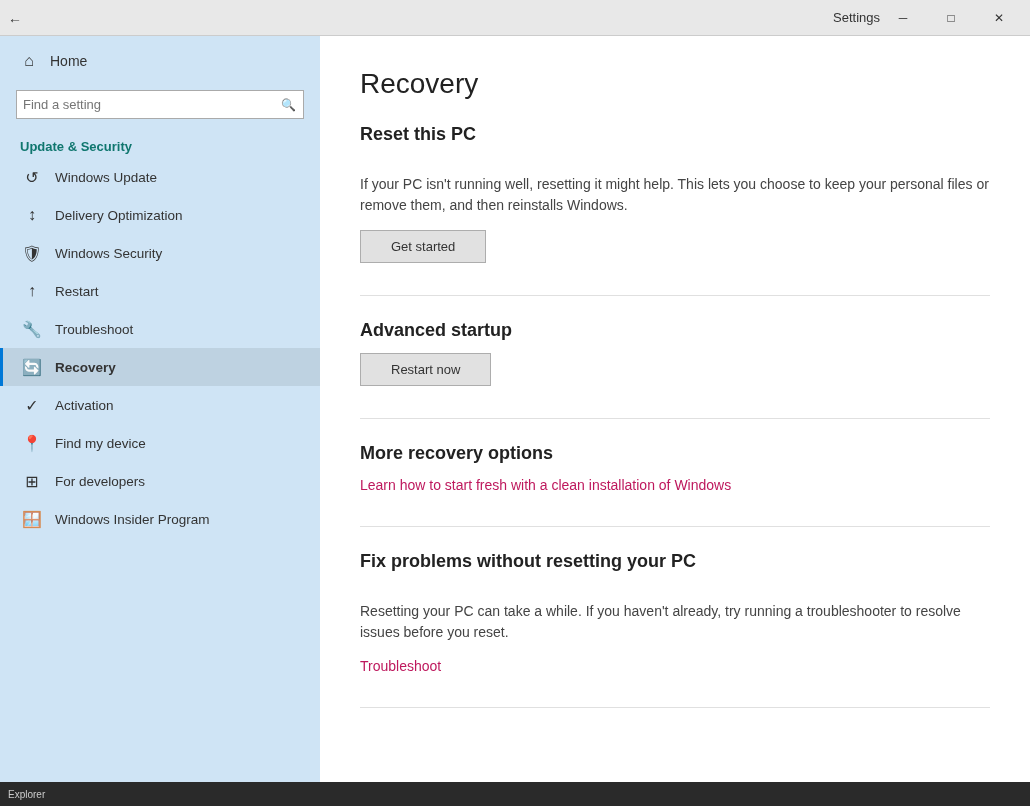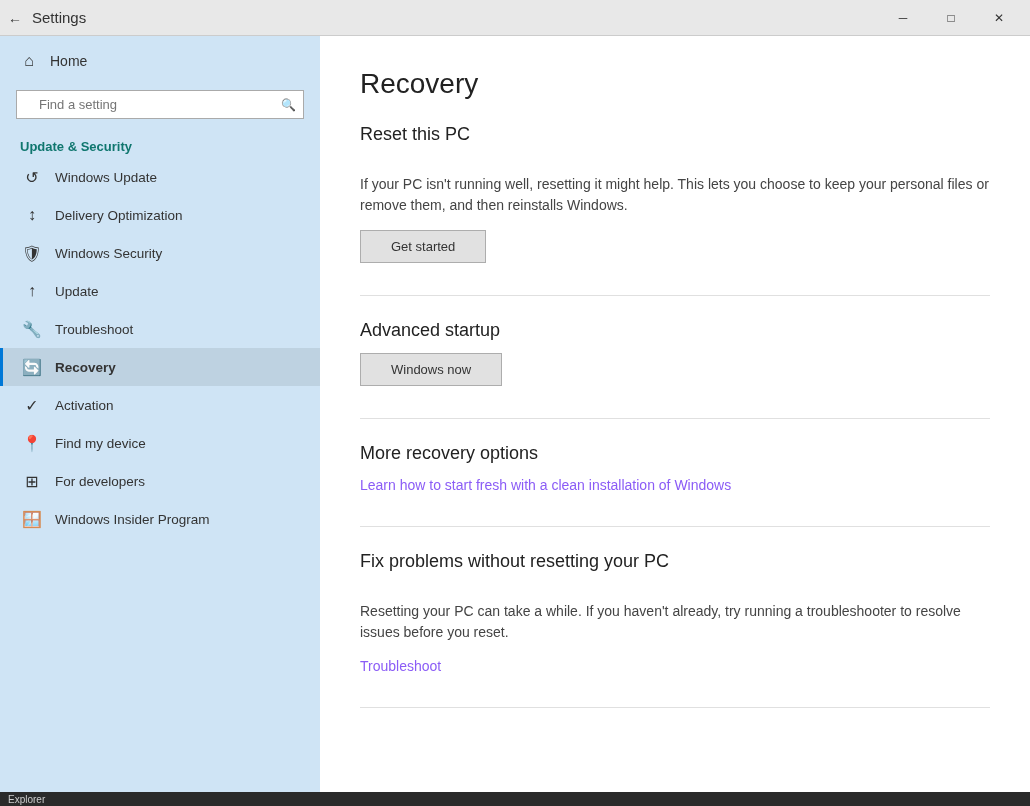--- a/index.html
+++ b/index.html
@@ -23,23 +23,24 @@
       border-bottom: 1px solid #ccc;
       flex-shrink: 0;
     }
     .titlebar-back {
       font-size: 14px;
       cursor: pointer;
       margin-right: 10px;
       color: #333;
     }
     .titlebar-title {
-      font-size: 15px;
+      font-size: 13px;
       color: #333;
       flex: 1;
+      text-align: right;
     }
     .titlebar-controls {
       display: flex;
       gap: 2px;
     }
     .titlebar-btn {
       width: 46px;
       height: 32px;
       display: flex;
       align-items: center;
@@ -78,21 +79,21 @@
       color: #333;
       font-size: 14px;
     }
 
     .sidebar-search {
       margin: 4px 16px 12px 16px;
       position: relative;
     }
     .sidebar-search input {
       width: 100%;
-      padding: 6px 30px 6px 22px;
+      padding: 6px 30px 6px 6px;
       border: 1px solid #aaa;
       background: white;
       font-size: 13px;
       outline: none;
     }
     .sidebar-search .search-icon {
       position: absolute;
       right: 8px;
       top: 50%;
       transform: translateY(-50%);
@@ -146,21 +147,21 @@
       color: #222;
       margin-bottom: 24px;
     }
 
     .section {
       margin-bottom: 32px;
     }
 
     .section-title {
       font-size: 18px;
-      font-weight: 400;
+      font-weight: 700;
       color: #222;
       margin-bottom: 12px;
     }
 
     .section-desc {
       font-size: 14px;
       color: #444;
       line-height: 1.5;
       margin-bottom: 14px;
       max-width: 650px;
@@ -170,35 +171,35 @@
     .btn {
       background: #e1e1e1;
       border: 1px solid #adadad;
       padding: 8px 30px;
       font-size: 13px;
       cursor: pointer;
       color: #333;
     }
 
     .link {
-      color: #8b5cf6;
+      color: #be185d;
       font-size: 14px;
       cursor: pointer;
       text-decoration: none;
     }
 
     .divider {
       border: none;
       border-top: 1px solid #e0e0e0;
       margin: 8px 0 24px 0;
     }
 
     
     .taskbar-hint {
-      height: 14px;
+      height: 24px;
       background: #2a2a2a;
       flex-shrink: 0;
       display: flex;
       align-items: center;
       padding: 0 8px;
     }
     .taskbar-hint-text {
       font-size: 10px;
       color: #ccc;
     }
@@ -239,21 +240,21 @@
     <div class="sidebar-item">
       <span class="sidebar-icon">↕</span>
       <span>Delivery Optimization</span>
     </div>
     <div class="sidebar-item">
       <span class="sidebar-icon">🛡</span>
       <span>Windows Security</span>
     </div>
     <div class="sidebar-item">
       <span class="sidebar-icon">↑</span>
-      <span>Update</span>
+      <span>Restart</span>
     </div>
     <div class="sidebar-item">
       <span class="sidebar-icon">🔧</span>
       <span>Troubleshoot</span>
     </div>
     <div class="sidebar-item active">
       <span class="sidebar-icon">🔄</span>
       <span>Recovery</span>
     </div>
     <div class="sidebar-item">
@@ -282,21 +283,21 @@
     <div class="section">
       <div class="section-title">Reset this PC</div>
       <div class="section-desc">If your PC isn't running well, resetting it might help. This lets you choose to keep your personal files or remove them, and then reinstalls Windows.</div>
       <button class="btn">Get started</button>
     </div>
 
     <hr class="divider">
 
     <div class="section">
       <div class="section-title">Advanced startup</div>
-      <button class="btn">Windows now</button>
+      <button class="btn">Restart now</button>
     </div>
 
     <hr class="divider">
 
     <div class="section">
       <div class="section-title">More recovery options</div>
       <a class="link">Learn how to start fresh with a clean installation of Windows</a>
     </div>
 
     <hr class="divider">

